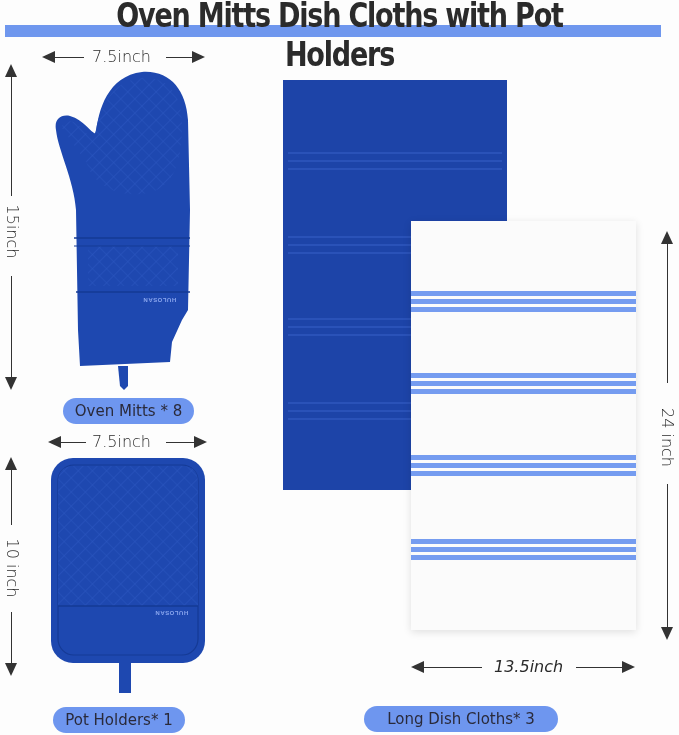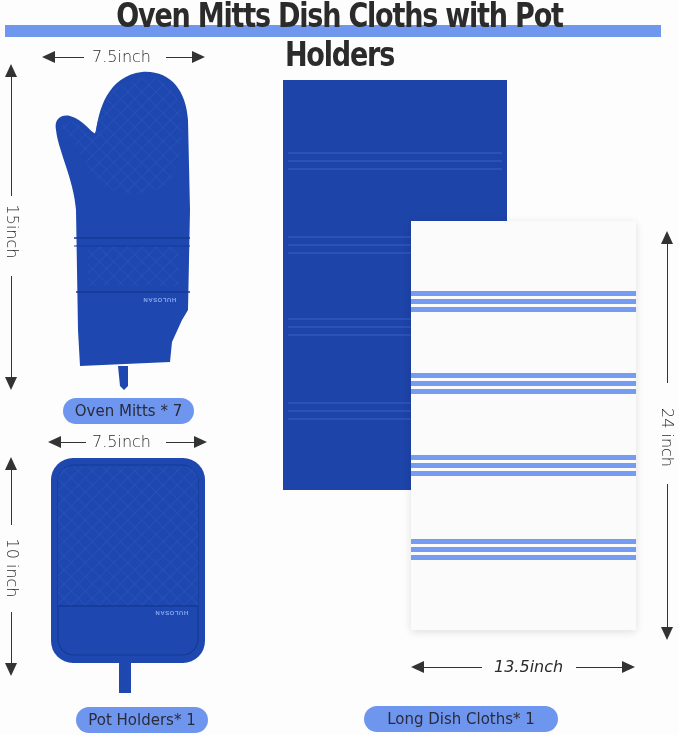--- a/index.html
+++ b/index.html
@@ -53,21 +53,21 @@
     <path d="M46 60 C50 38 62 10 92 8 C118 6 132 26 132 54 C132 100 120 122 90 124 C60 126 40 110 36 90 Z" fill="url(#diam)"></path>
     <path d="M12 58 C12 52 18 50 24 52 C32 56 38 66 44 72 L36 92 Z" fill="url(#diam)"></path>
     <rect x="38" y="176" width="90" height="40" fill="url(#diam)"></rect>
     <line x1="24" y1="168" x2="140" y2="168" stroke="#153a95" stroke-width="1.5"></line>
     <line x1="24" y1="176" x2="140" y2="176" stroke="#153a95" stroke-width="1"></line>
     <line x1="26" y1="222" x2="140" y2="222" stroke="#153a95" stroke-width="1.5"></line>
     <path d="M68 296 L70 316 L74 320 L78 316 L78 296 Z" fill="#1e48b0"></path>
   </svg>
   <div class="abs brand" style="left:143px;top:297px;">HULOSAN</div>
 
-  <div class="abs pill" style="left:63px;top:398px;width:131px;">Oven Mitts * 7</div>
+  <div class="abs pill" style="left:63px;top:398px;width:131px;">Oven Mitts * 8</div>
 </div>
 
 <div>
   <div class="abs arr-l" style="left:48px;top:436px;"></div>
   <div class="abs hline" style="left:60px;top:442px;width:26px;"></div>
   <div class="abs dim-text" style="left:92px;top:432px;">7.5inch</div>
   <div class="abs hline" style="left:166px;top:442px;width:28px;"></div>
   <div class="abs arr-r" style="left:194px;top:436px;"></div>
 
   <div class="abs arr-u" style="left:5px;top:457px;"></div>
@@ -84,21 +84,21 @@
       </pattern>
     </defs>
     <rect x="1" y="2" width="154" height="205" rx="22" fill="#1e48b0"></rect>
     <rect x="8" y="9" width="140" height="190" rx="16" fill="none" stroke="#153a95" stroke-width="1.2"></rect>
     <path d="M8 150 L8 26 Q8 10 24 10 L132 10 Q148 10 148 26 L148 150 Z" fill="url(#diam2)"></path>
     <line x1="8" y1="150" x2="148" y2="150" stroke="#153a95" stroke-width="1.5"></line>
     <rect x="69" y="207" width="12" height="30" fill="#1e48b0"></rect>
   </svg>
   <div class="abs brand" style="left:155px;top:610px;">HULOSAN</div>
 
-  <div class="abs pill" style="left:76px;top:707px;width:132px;">Pot Holders* 1</div>
+  <div class="abs pill" style="left:53px;top:707px;width:132px;">Pot Holders* 1</div>
 </div>
 
 <div>
   <div class="abs blue-cloth">
     <div class="blue-stripe" style="top:72px;"></div>
     <div class="blue-stripe" style="top:80px;"></div>
     <div class="blue-stripe" style="top:88px;"></div>
     <div class="blue-stripe" style="top:156px;"></div>
     <div class="blue-stripe" style="top:164px;"></div>
     <div class="blue-stripe" style="top:172px;"></div>
@@ -129,14 +129,14 @@
   <div class="abs dim-text vtext" style="left:633px;top:428px;width:68px;text-align:center;">24 inch</div>
   <div class="abs vline" style="left:667px;top:484px;height:144px;"></div>
   <div class="abs arr-d" style="left:661px;top:627px;"></div>
 
   <div class="abs arr-l" style="left:411px;top:661px;"></div>
   <div class="abs hline" style="left:424px;top:667px;width:58px;"></div>
   <div class="abs dim-text" style="left:494px;top:657px;font-style:italic;">13.5inch</div>
   <div class="abs hline" style="left:576px;top:667px;width:48px;"></div>
   <div class="abs arr-r" style="left:622px;top:661px;"></div>
 
-  <div class="abs pill" style="left:364px;top:706px;width:194px;">Long Dish Cloths* 1</div>
+  <div class="abs pill" style="left:364px;top:706px;width:194px;">Long Dish Cloths* 3</div>
 </div>
 
 </body></html>

